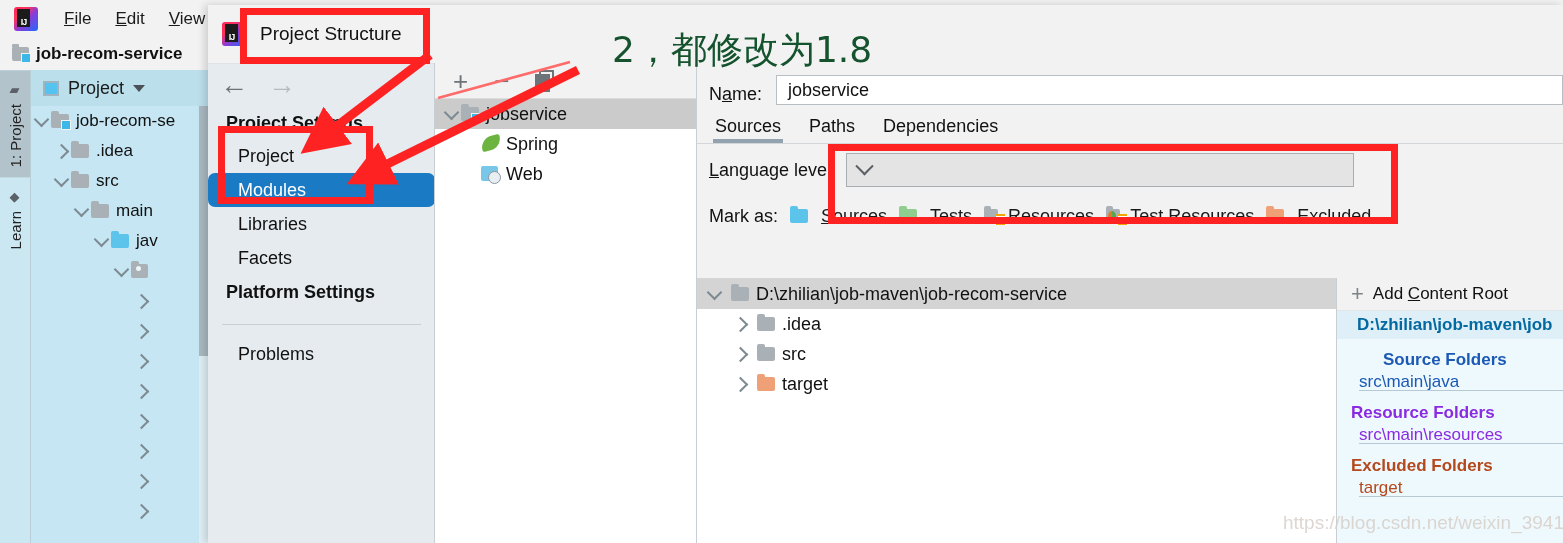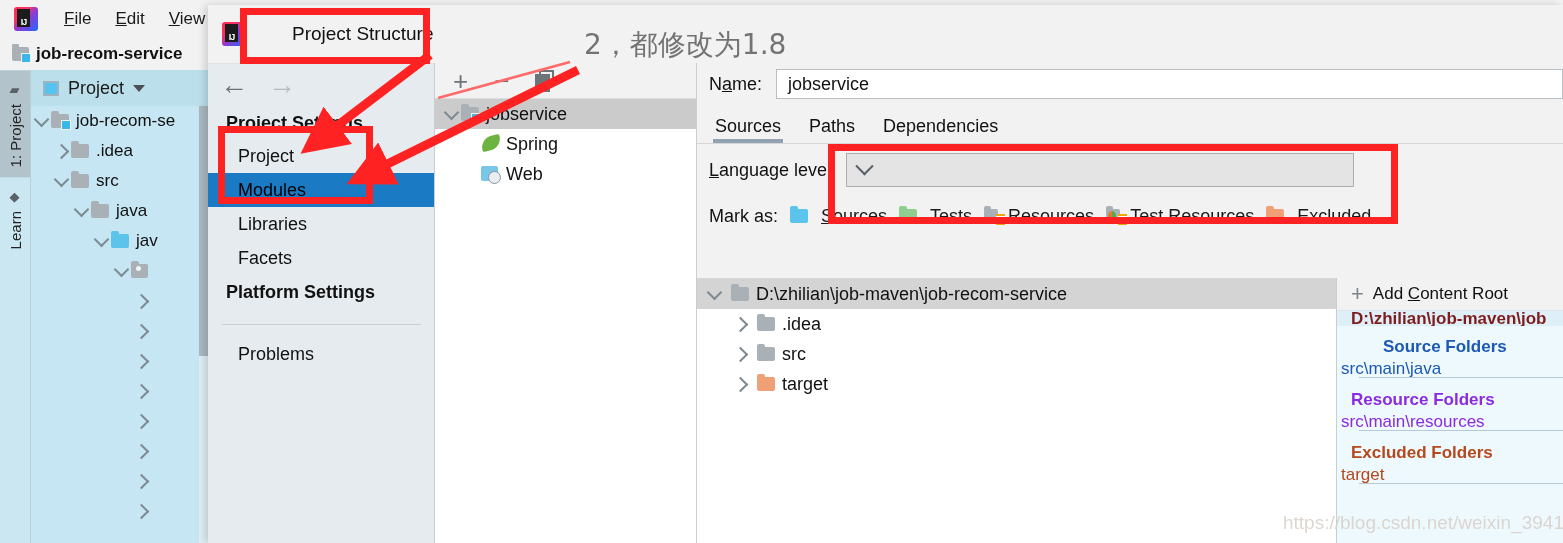--- a/index.html
+++ b/index.html
@@ -61,28 +61,28 @@
   .pkg-ico::before{content:"";position:absolute;left:0;top:-3px;width:8px;height:3px;background:#a9b0b6;border-radius:2px 2px 0 0;}
   .pkg-ico::after{content:"";position:absolute;left:5px;top:2px;width:5px;height:5px;background:#eef4f7;border-radius:50%;}
   #ptree-scroll{position:absolute;right:0;top:36px;width:9px;height:437px;background:#dfeff5;}
   #ptree-scroll i{display:block;width:9px;height:250px;background:#aab8c0;}
 
   
   #dialog{position:absolute;left:208px;top:5px;width:1355px;height:538px;background:#f2f2f2;
           box-shadow:-3px 0 8px rgba(0,0,0,.16);}
   #dlg-title{height:58px;display:flex;align-items:center;padding-left:10px;gap:14px;background:#f2f2f2;}
   #dlg-title .ij-logo{margin-left:4px;margin-right:0;}
-  #dlg-title .t-text{font-size:19px;color:#111;margin-left:32px;}
+  #dlg-title .t-text{font-size:19px;color:#111;}
   #dlg-nav{position:absolute;left:0;top:58px;width:227px;height:480px;background:#e6ebef;border-top:1px solid #dfe3e6;}
   #dlg-navbtns{height:42px;display:flex;align-items:center;gap:20px;padding-left:12px;}
   .arrow-btn{font-size:28px;line-height:1;color:#6d7479;cursor:pointer;}
   .arrow-btn.dim{color:#b6bbbe;}
   .nav-group{font-size:18px;font-weight:bold;color:#111;padding:7px 0 5px 18px;}
   .nav-item{font-size:18px;color:#111;height:34px;display:flex;align-items:center;padding-left:30px;cursor:pointer;}
-  .nav-item.sel{background:#1a7ac4;color:#000000;}
+  .nav-item.sel{background:#1a7ac4;color:#ffffff;border-radius:7px;}
   .nav-sep{height:1px;background:#c9cfd4;margin:16px 14px 12px 14px;}
   #dlg-nav-right-border{position:absolute;left:226px;top:58px;width:1px;height:480px;background:#c9ced2;}
 
   
   #mod-col{position:absolute;left:227px;top:58px;width:262px;height:480px;background:#fff;}
   #mod-toolbar{height:35px;background:#f2f2f2;display:flex;align-items:center;gap:26px;padding-left:18px;border-bottom:1px solid #d9dde0;}
   .tb-ico{color:#6d7479;font-size:26px;line-height:1;cursor:pointer;user-select:none;}
   .copy-ico{position:relative;width:20px;height:22px;cursor:pointer;}
   .copy-ico span{position:absolute;box-sizing:border-box;}
   .copy-ico .back{left:4px;top:0;width:15px;height:17px;border:2.5px solid #6d7479;background:#f2f2f2;}
@@ -90,21 +90,21 @@
   .mrow{height:30px;display:flex;align-items:center;font-size:18px;color:#111;padding-left:6px;}
   .mrow.sel{background:#cbcbcb;}
   .leaf-ico{width:18px;height:16px;margin-right:7px;flex:0 0 auto;position:relative;}
   .spring-leaf{width:20px;height:14px;background:#6db33f;border-radius:12px 2px 12px 2px;transform:rotate(-14deg);}
   .web-ico{width:17px;height:15px;background:#78c7e8;border-radius:2px;position:relative;}
   .web-ico::after{content:"";position:absolute;right:-3px;bottom:-3px;width:11px;height:11px;border-radius:50%;background:#e8eef1;border:1.5px solid #8a959c;}
   #mod-col-border{position:absolute;left:488px;top:58px;width:1px;height:480px;background:#c9ced2;}
 
   
   #det{position:absolute;left:489px;top:58px;width:866px;height:480px;background:#f2f2f2;}
-  #name-row{display:flex;align-items:center;height:42px;padding-left:12px;gap:14px;}
+  #name-row{display:flex;align-items:flex-end;height:42px;padding-left:12px;gap:14px;}
   .lbl{font-size:18px;color:#111;}
   .lbl u{text-decoration:underline;}
   #name-input{flex:1;height:30px;margin-right:0;background:#fff;border:1px solid #b9bec2;
               font-size:18px;color:#111;display:flex;align-items:center;padding-left:11px;box-sizing:border-box;}
   #tabs{display:flex;align-items:flex-end;height:38px;padding-left:18px;gap:28px;}
   .tab{font-size:18px;color:#111;padding-bottom:6px;cursor:pointer;position:relative;}
   .tab.active::after{content:"";position:absolute;left:-2px;right:-2px;bottom:0;height:4px;background:#93a2b0;}
   #tabs-underline{height:1px;background:#d3d7da;margin:0 0 0 0;}
   #lang-row{display:flex;align-items:center;height:52px;padding-left:12px;gap:10px;}
   #lang-select{width:508px;height:34px;background:#e4e4e4;border:1px solid #a9aeb2;box-sizing:border-box;
@@ -121,29 +121,29 @@
 
   #content-tree{position:absolute;left:0;top:215px;width:640px;height:265px;background:#fff;border-top:1px solid #d3d7da;}
   .ctrow{height:30px;display:flex;align-items:center;font-size:18px;color:#111;}
   .ctrow.sel{background:#d4d4d4;}
   #det-right-border{position:absolute;left:639px;top:215px;width:1px;height:265px;background:#c9ced2;}
 
   
   #summary{position:absolute;left:640px;top:215px;width:226px;height:265px;background:#eef9fd;}
   #add-root{height:32px;background:#f2f2f2;display:flex;align-items:center;gap:9px;padding-left:14px;font-size:17px;color:#111;cursor:pointer;border-bottom:1px solid #e2e6e9;}
   .plus-gray{font-size:22px;color:#7d858b;line-height:1;}
-  #root-path{height:15px;background:#deeff8;display:flex;align-items:center;padding-left:14px;font-size:17px;font-weight:bold;color:#7f1d1d;white-space:nowrap;overflow:hidden;}
+  #root-path{height:28px;background:#deeff8;display:flex;align-items:center;padding-left:20px;font-size:17px;font-weight:bold;color:#0369a1;white-space:nowrap;overflow:hidden;}
   .sum-head{font-size:17px;font-weight:bold;padding:11px 0 2px 14px;}
-  .sum-val{font-size:17px;padding-left:4px;position:relative;white-space:nowrap;}
+  .sum-val{font-size:17px;padding-left:22px;position:relative;white-space:nowrap;}
   .sum-val .ul{position:absolute;left:22px;right:0;bottom:1px;height:1px;background:#b7c9d3;}
 
   
   #annot{position:absolute;left:0;top:0;width:1563px;height:543px;pointer-events:none;}
   .rbox{position:absolute;border:7px solid #f22;box-sizing:border-box;}
-  #ann-text{position:absolute;left:584px;top:26px;font-size:28px;color:#737373;
+  #ann-text{position:absolute;left:612px;top:26px;font-size:36px;color:#14532d;
             font-family:"DejaVu Sans", sans-serif;white-space:nowrap;}
   
   #wm{position:absolute;left:1283px;top:512px;font-size:19px;color:#d8cfc9;white-space:nowrap;opacity:.85;}
 </style>
 </head>
 <body>
 
 <div id="ide">
 
   <div id="menubar">
@@ -203,21 +203,21 @@
           <span class="fico f-gray"></span>
           <span>src</span>
         </div>
         <div class="trow">
           <span class="tw"></span>
           <span class="tw"></span>
           <span class="tw">
             <i class="chev down"></i>
           </span>
           <span class="fico f-gray"></span>
-          <span>java</span>
+          <span>main</span>
         </div>
         <div class="trow">
           <span class="tw"></span>
           <span class="tw"></span>
           <span class="tw"></span>
           <span class="tw">
             <i class="chev down"></i>
           </span>
           <span class="fico f-blue"></span>
           <span>jav</span>

